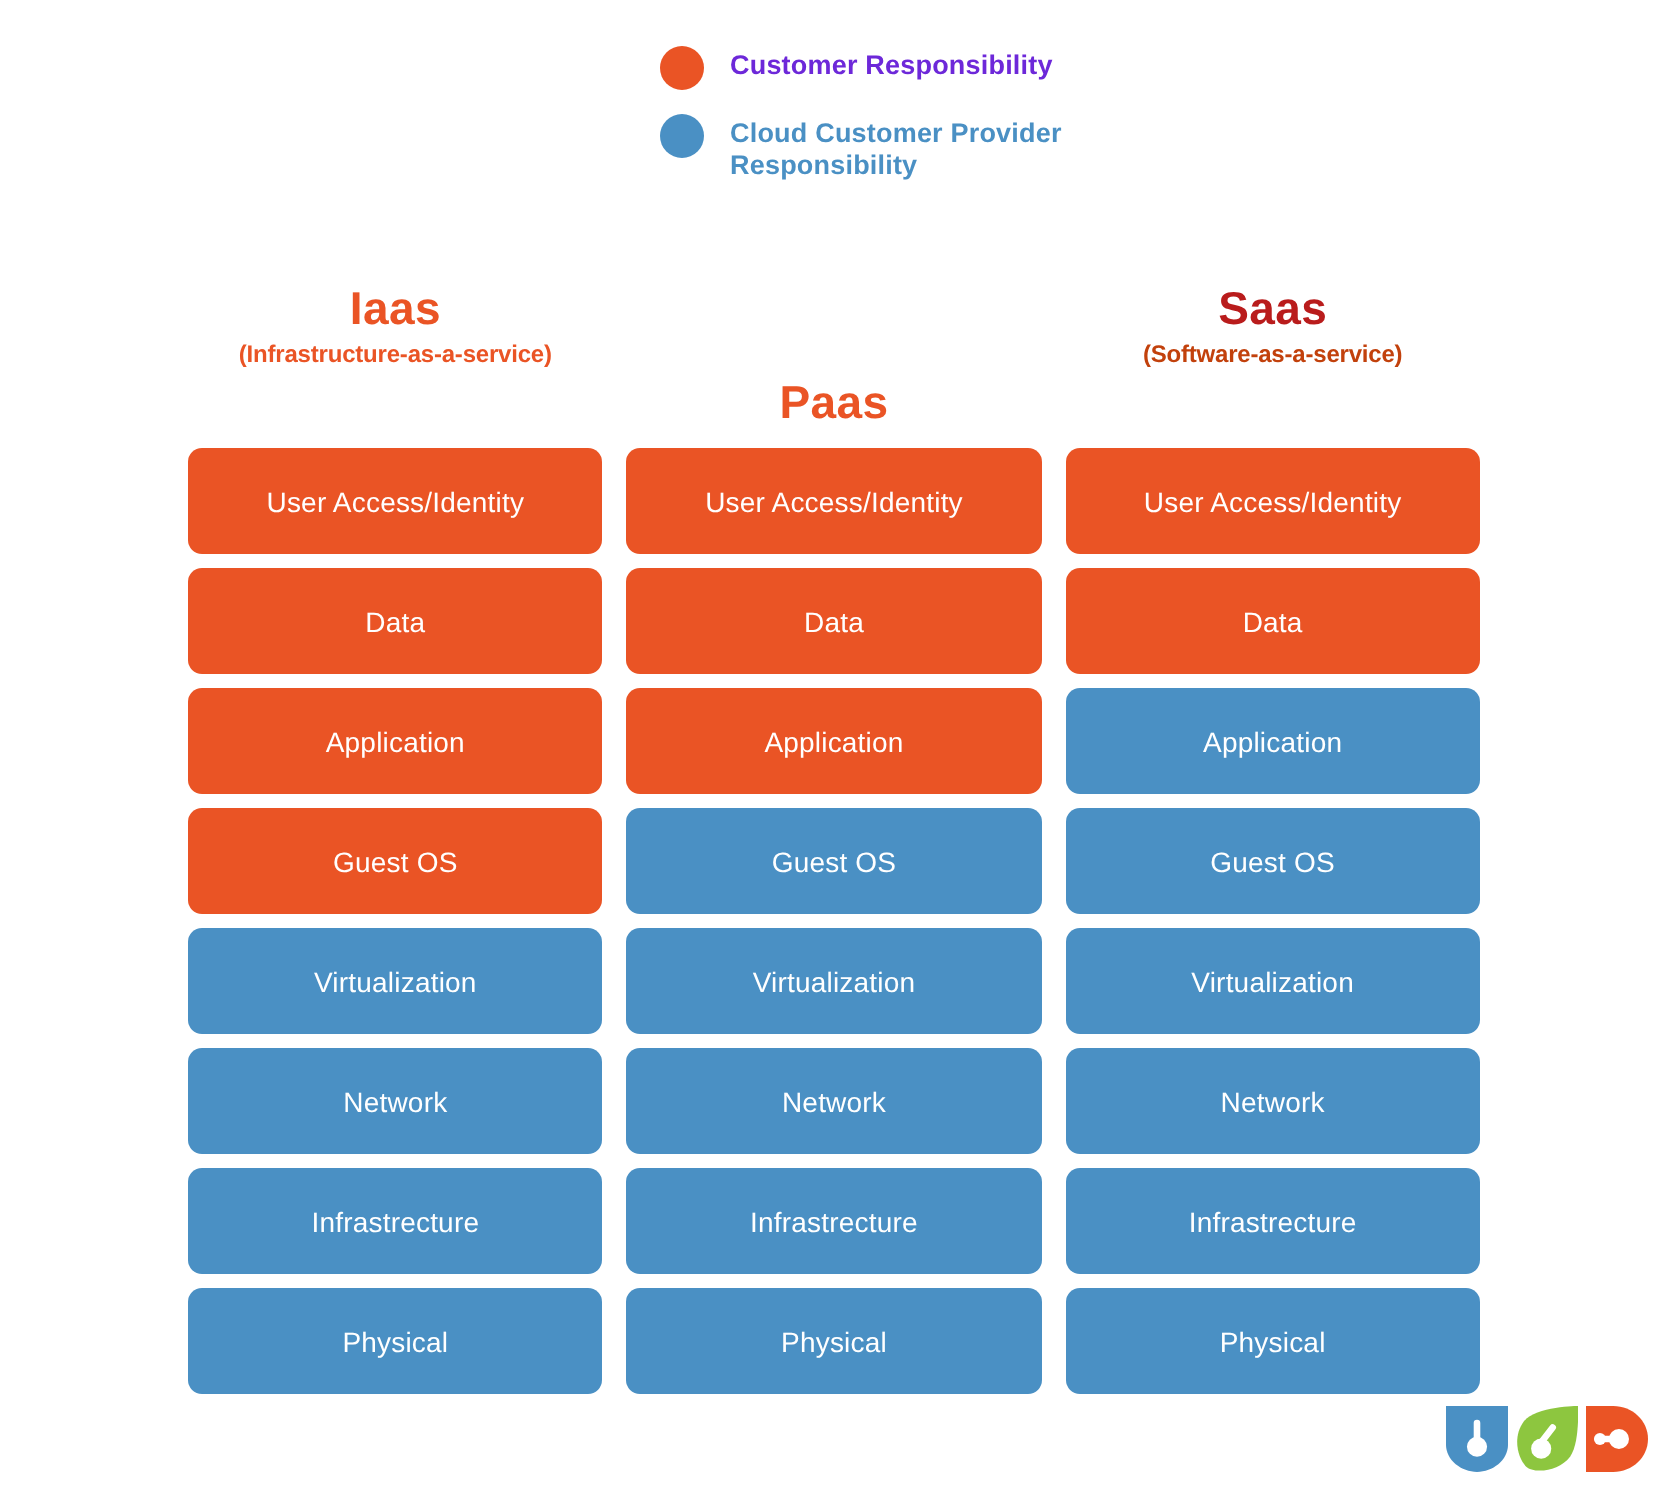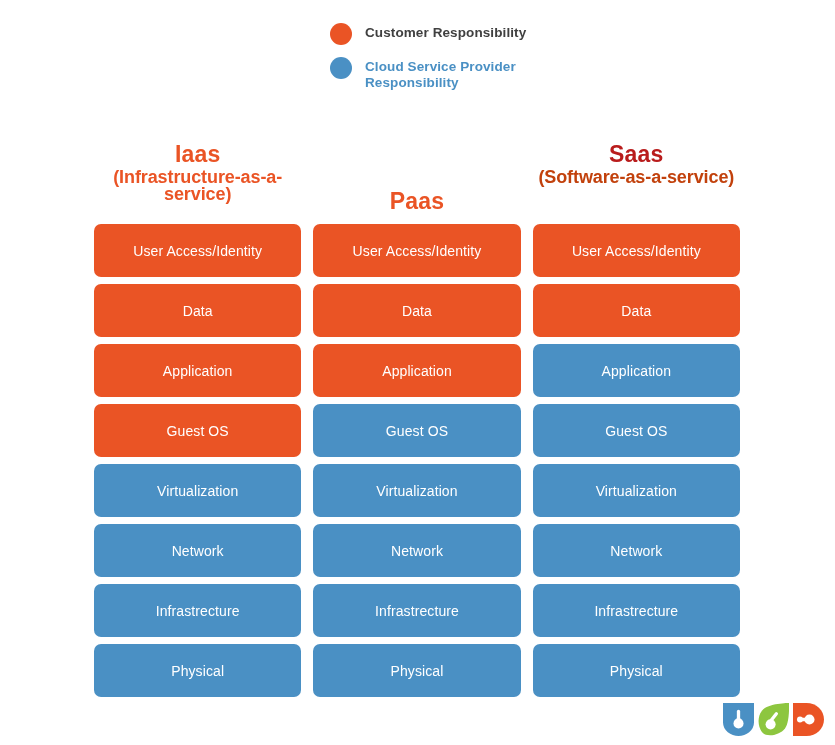--- a/index.html
+++ b/index.html
@@ -59,21 +59,21 @@
     flex: 1 1 0;
     text-align: center;
   }
   .col-title {
     font-size: 23px;
     font-weight: bold;
     line-height: 28px;
     letter-spacing: .2px;
   }
   .col-sub {
-    font-size: 18px;
+    font-size: 12px;
     font-weight: bold;
     line-height: 17px;
     margin-top: 1px;
     letter-spacing: -.1px;
   }
 
   #stack-rows {
     margin-top: 9px;
   }
   .stack-row {
@@ -108,25 +108,25 @@
     height: 33px;
     display: block;
   }
 </style>
 </head>
 <body>
 
 <div id="legend">
   <div class="legend-row">
     <span class="legend-dot" style="background: rgb(234, 84, 37);"></span>
-    <span class="legend-label" style="color: #404040;">Customer Responsibility</span>
+    <span class="legend-label" style="color: #6d28d9;">Customer Responsibility</span>
   </div>
   <div class="legend-row">
     <span class="legend-dot" style="background: rgb(74, 144, 196);"></span>
-    <span class="legend-label" style="color: rgb(74, 144, 196);">Cloud Service Provider
+    <span class="legend-label" style="color: rgb(74, 144, 196);">Cloud Customer Provider
 Responsibility</span>
   </div>
 </div>
 
 <div id="matrix">
 
   <div id="header-row">
     <div class="col-head">
       <div class="col-title" style="color: rgb(234, 84, 37);">Iaas</div>
       <div class="col-sub" style="color: rgb(234, 84, 37);">(Infrastructure-as-a-service)</div>

